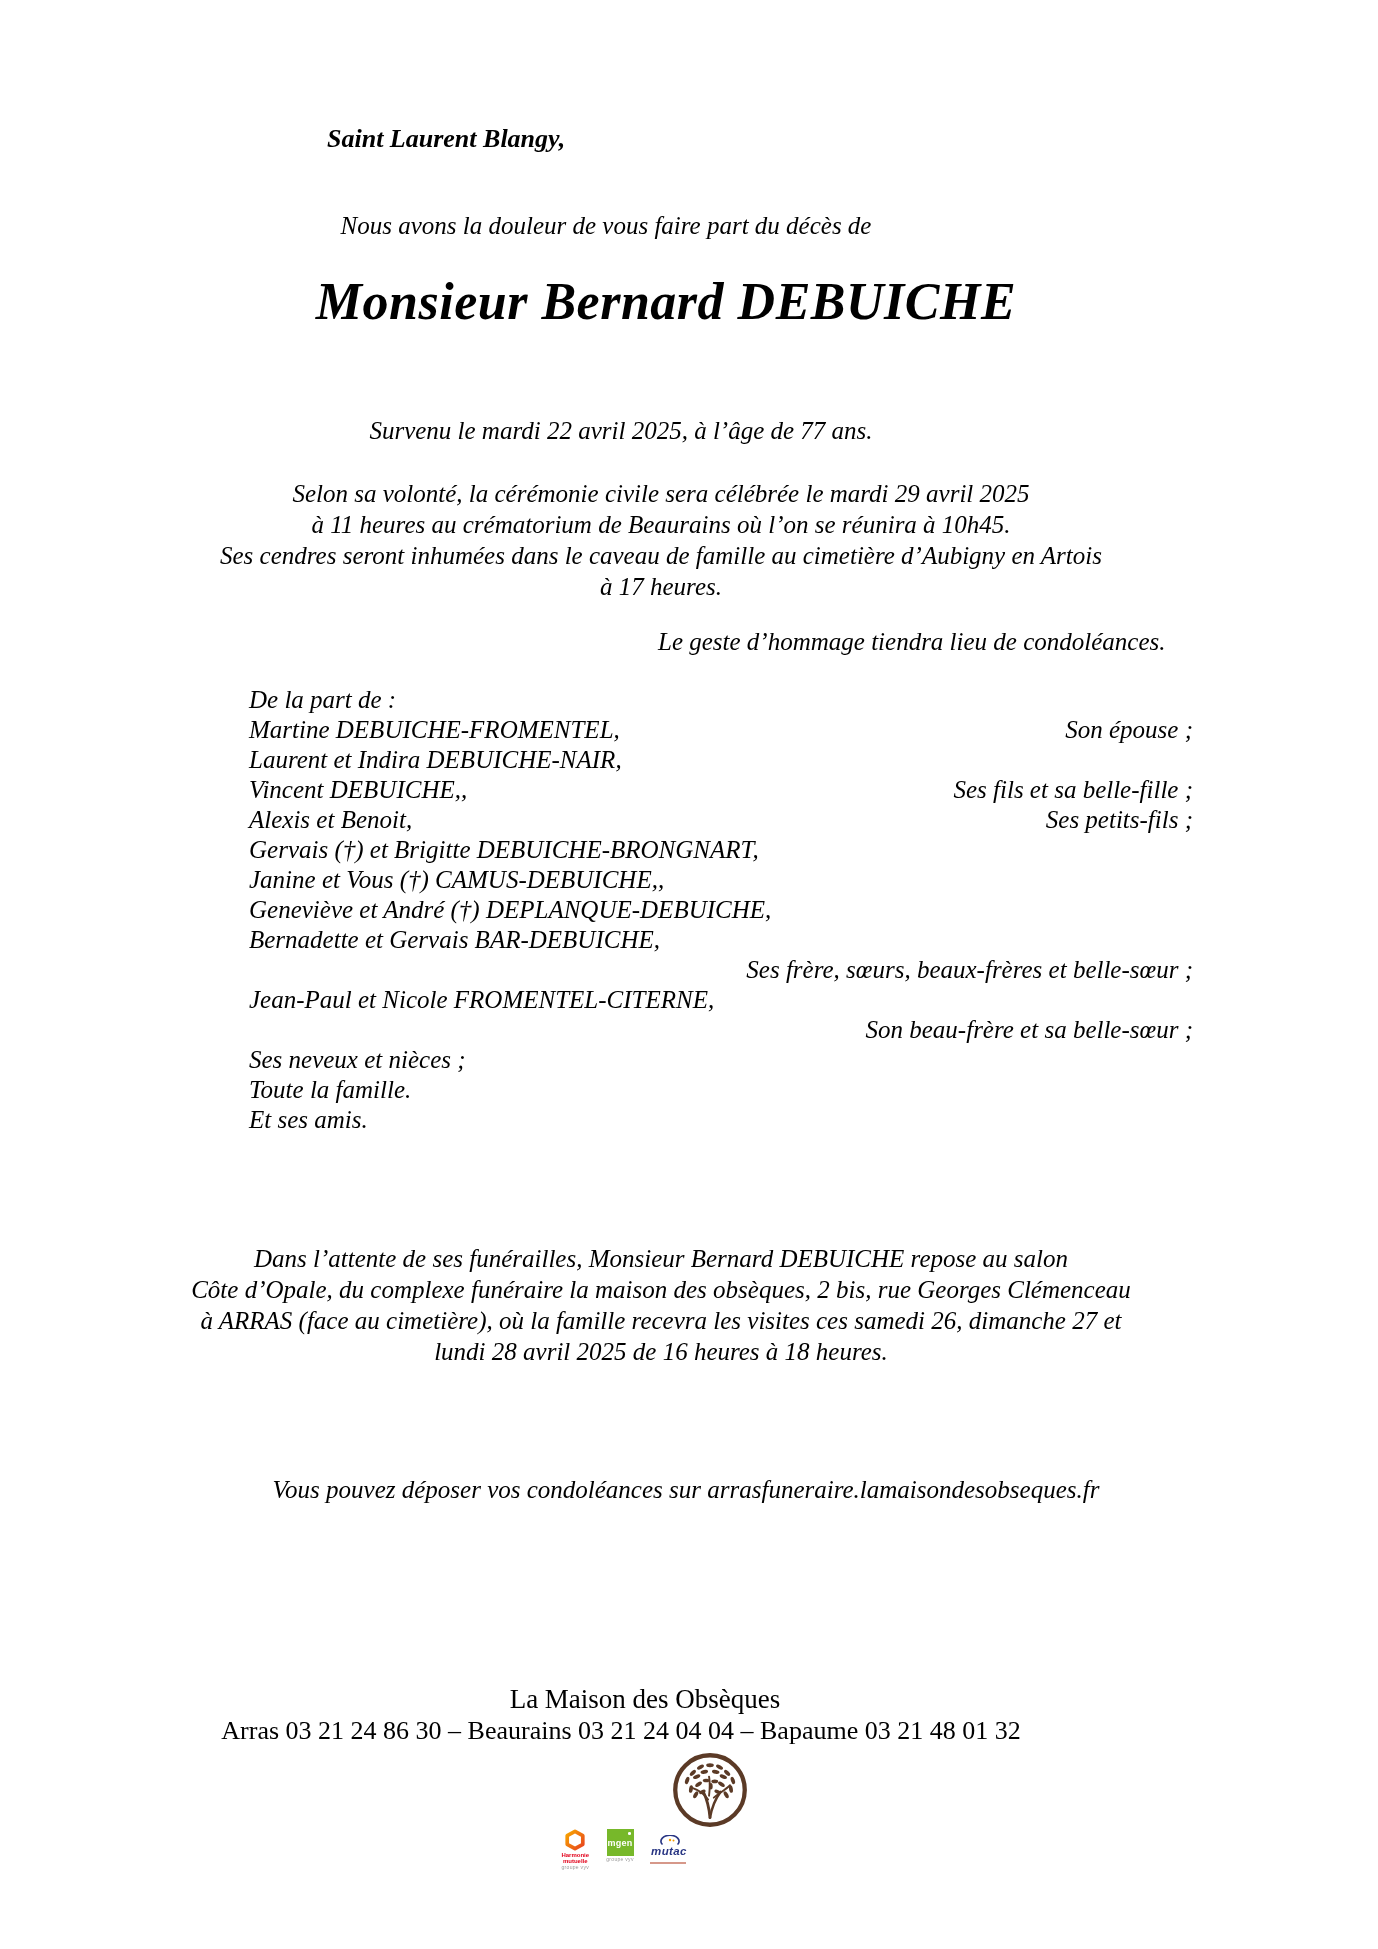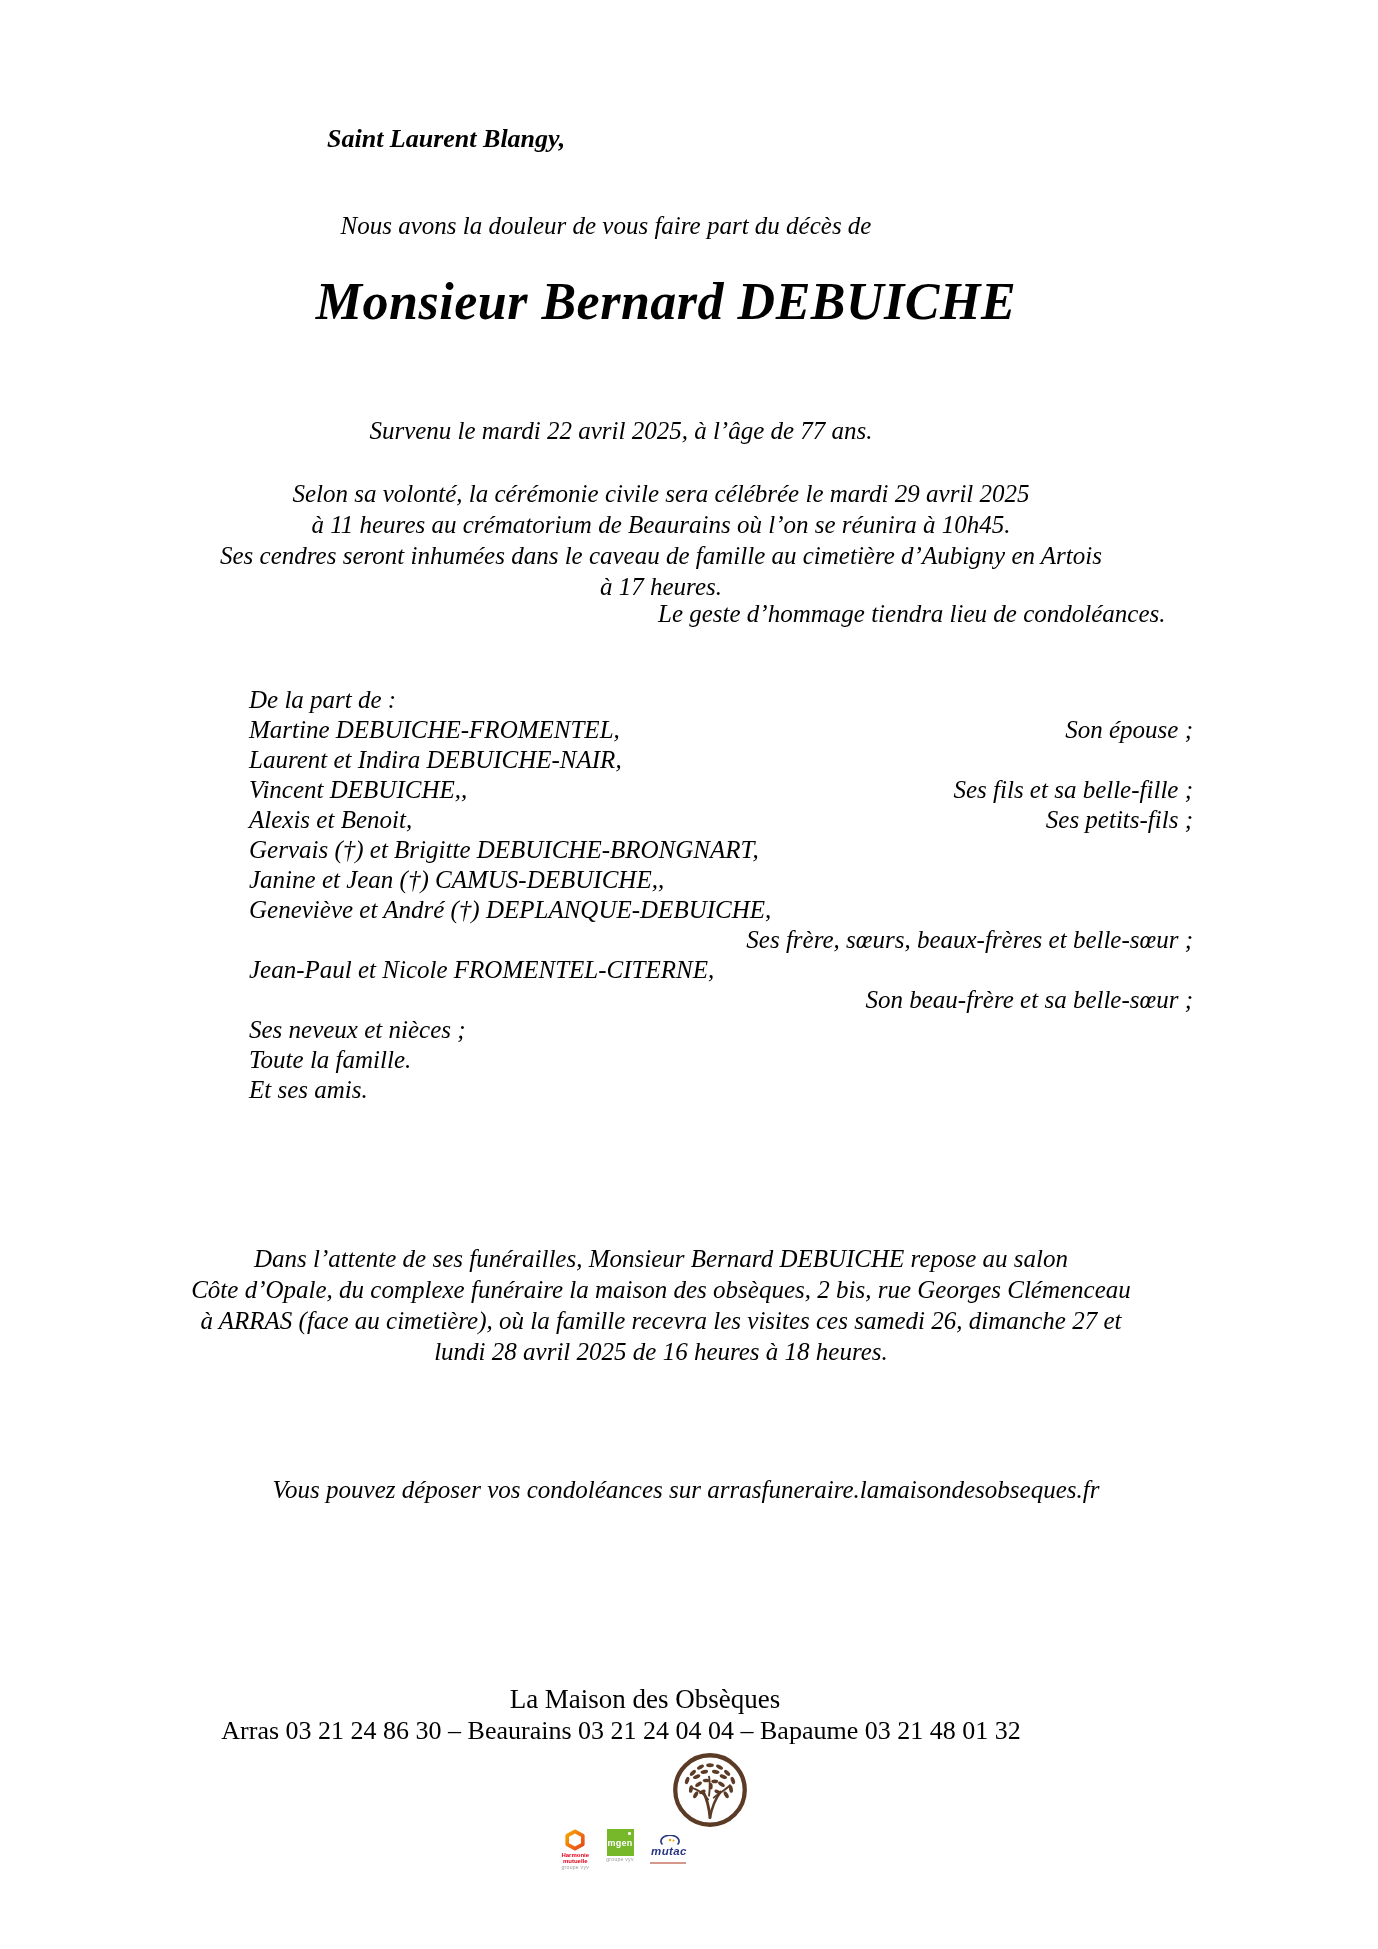--- a/index.html
+++ b/index.html
@@ -10,21 +10,21 @@
     font-family:"Liberation Serif","DejaVu Serif",serif;
     color:#000;
     overflow:hidden;
   }
   .abs{position:absolute;}
   .city{top:124px;left:327px;font-size:26px;font-weight:bold;font-style:italic;}
   .intro{top:212px;left:0;right:0;text-align:center;font-size:25px;font-style:italic;}
   .title{top:272px;left:60px;right:-60px;text-align:center;font-size:52px;font-weight:bold;font-style:italic;letter-spacing:.5px;}
   .death{top:417px;left:0;right:-30px;text-align:center;font-size:25px;font-style:italic;}
   .ceremony{top:478px;left:55px;right:-55px;text-align:center;font-size:25px;font-style:italic;line-height:31px;}
-  .tribute{top:600px;left:658px;font-size:25px;font-style:italic;}
+  .tribute{top:628px;left:658px;font-size:25px;font-style:italic;}
   .family{top:685px;left:249px;width:944px;font-size:25px;font-style:italic;}
   .frow{display:flex;justify-content:space-between;line-height:30px;}
   .frow span{white-space:pre;}
   .repose{top:1243px;left:55px;right:-55px;text-align:center;font-size:25px;font-style:italic;line-height:31px;}
   .condol{top:1476px;left:80px;right:-80px;text-align:center;font-size:25px;font-style:italic;}
   .condol .b{font-weight:normal;}
   .brand{top:1684px;left:39px;right:-39px;text-align:center;font-size:27px;}
   .phones{top:1716px;left:15px;right:-15px;text-align:center;font-size:26px;}
   .treelogo{top:1750px;left:669px;width:82px;height:80px;}
   .partners{top:1829px;left:17px;right:-17px;display:flex;justify-content:center;align-items:flex-start;gap:14px;}
@@ -78,25 +78,29 @@
       </div>
     <div class="frow">
         <span>Alexis et Benoit,</span>
         <span>Ses petits-fils ;</span>
       </div>
     <div class="frow">
         <span>Gervais (†) et Brigitte DEBUICHE-BRONGNART,</span>
         <span></span>
       </div>
     <div class="frow">
-        <span>Janine et Jean (†) CAMUS-DEBUICHE,,</span>
+        <span>Janine et Vous (†) CAMUS-DEBUICHE,,</span>
         <span></span>
       </div>
     <div class="frow">
         <span>Geneviève et André (†) DEPLANQUE-DEBUICHE,</span>
+        <span></span>
+      </div>
+    <div class="frow">
+        <span>Bernadette et Gervais BAR-DEBUICHE,</span>
         <span></span>
       </div>
     <div class="frow">
         <span></span>
         <span>Ses frère, sœurs, beaux-frères et belle-sœur ;</span>
       </div>
     <div class="frow">
         <span>Jean-Paul et Nicole FROMENTEL-CITERNE,</span>
         <span></span>
       </div>

